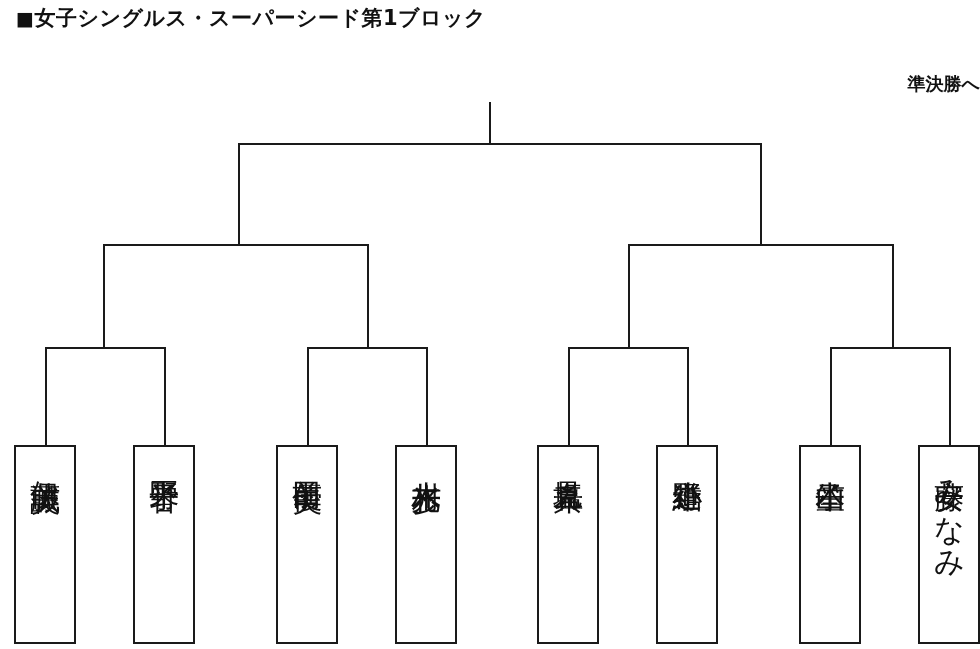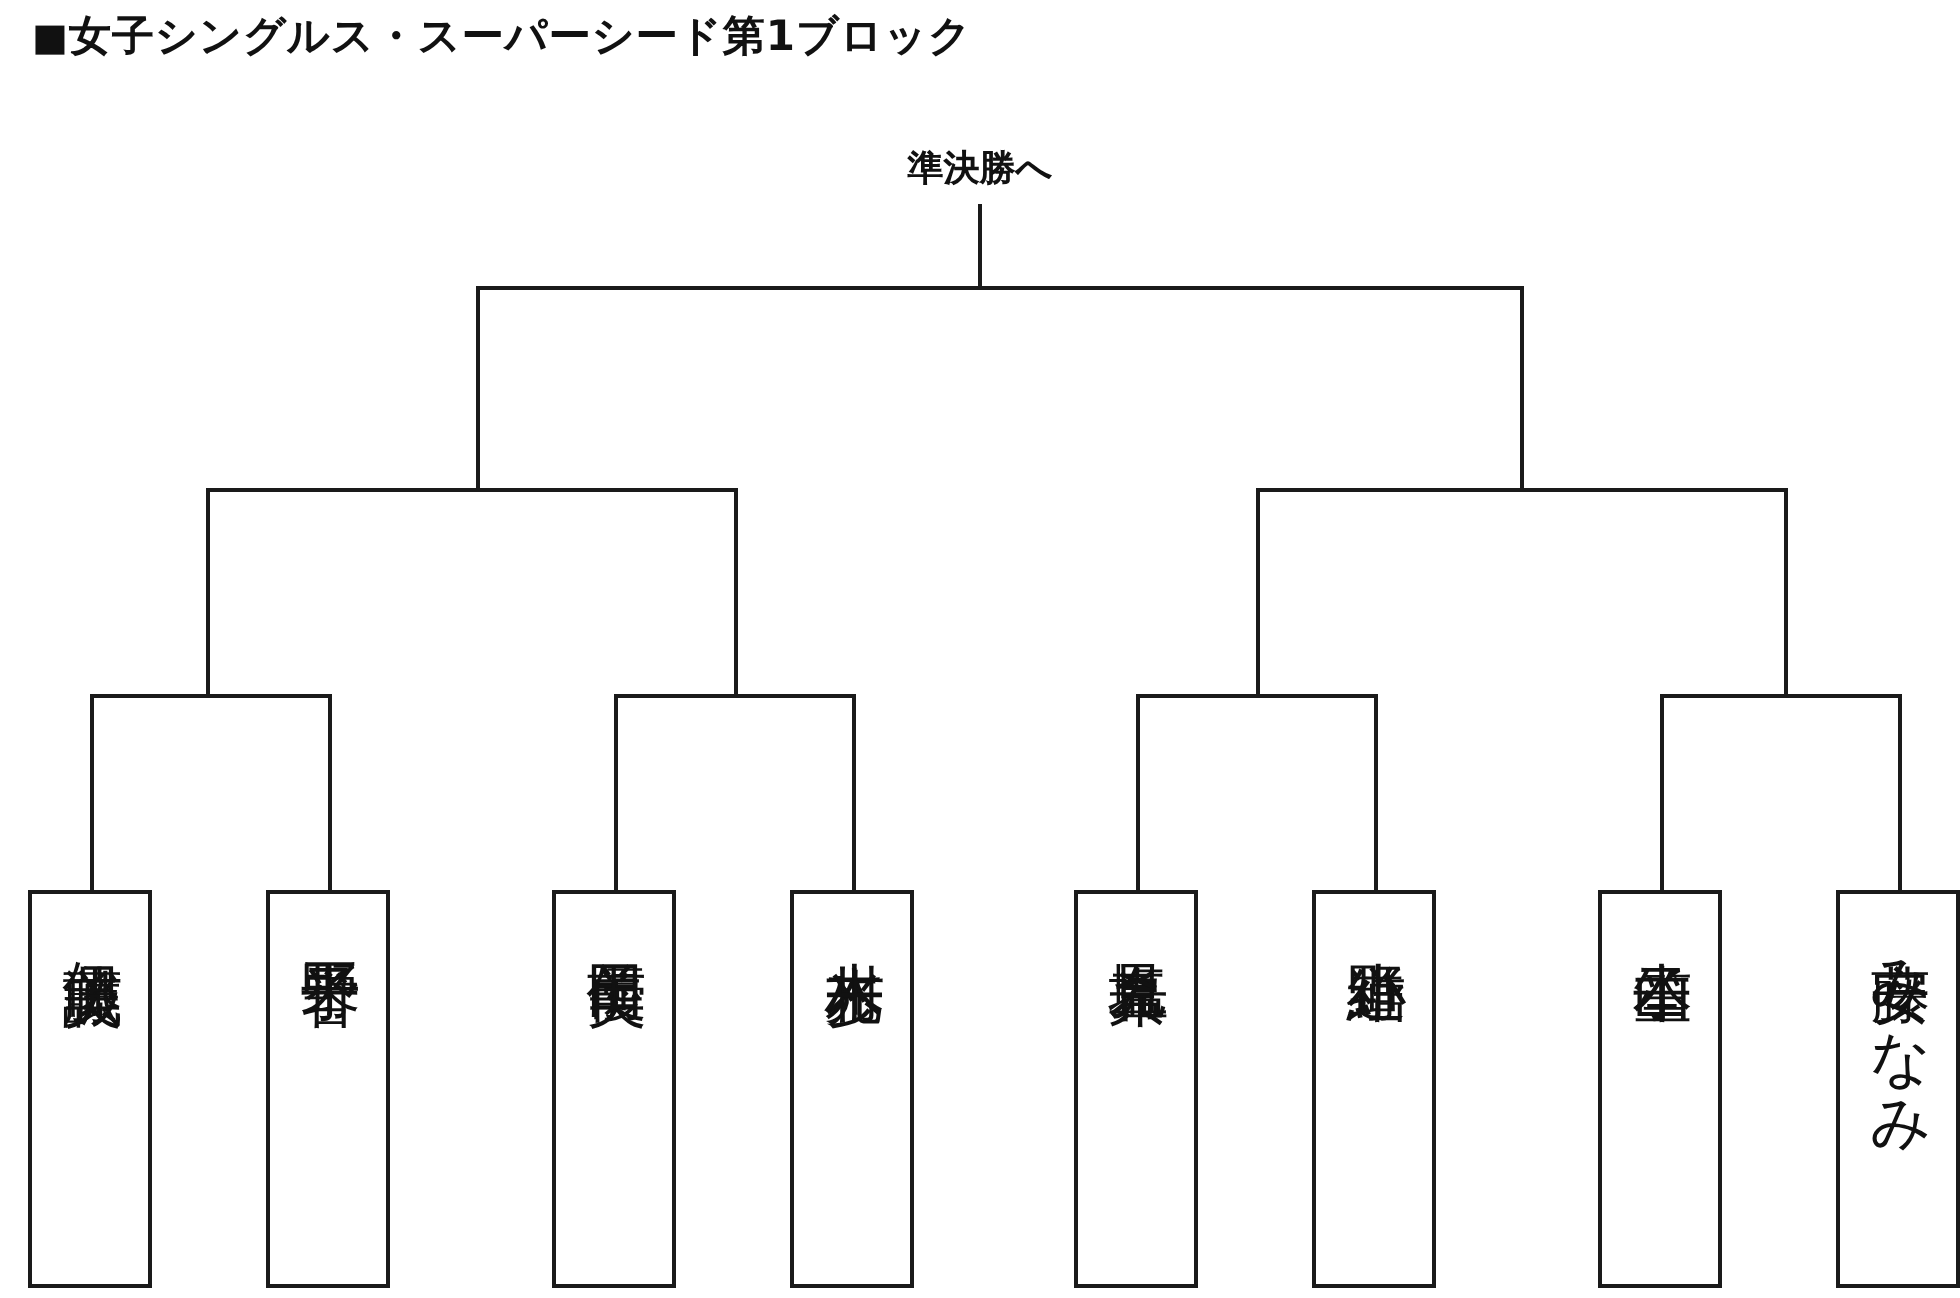--- a/index.html
+++ b/index.html
@@ -40,21 +40,21 @@
     font-size: 19px;
     line-height: 1;
   }
 
   
   .apex-label {
     position: absolute;
     left: 0;
     top: 72px;
     width: 980px;
-    text-align: center;
+    text-align: right;
     font-size: 18px;
     font-weight: bold;
     color: #111111;
   }
 
   
   .hline {
     position: absolute;
     height: 0;
     border-top: 2px solid #1a1a1a;

